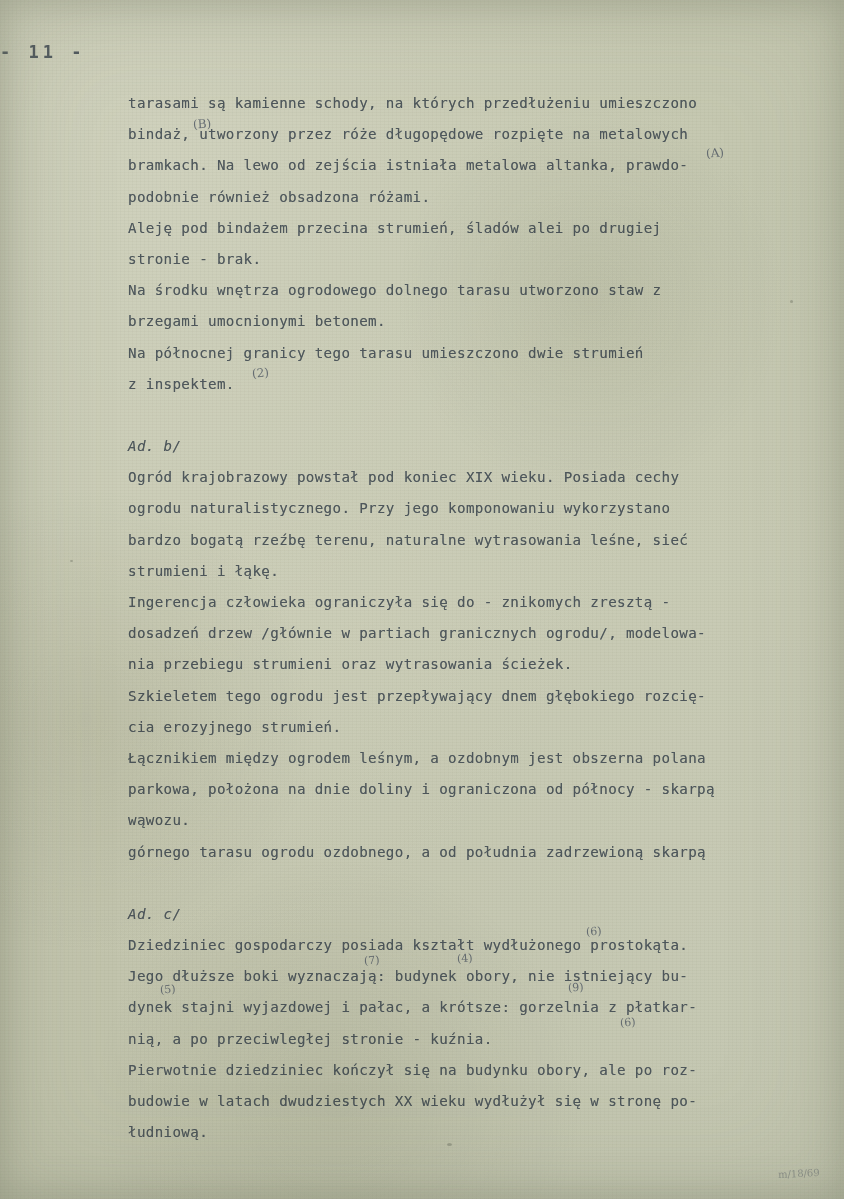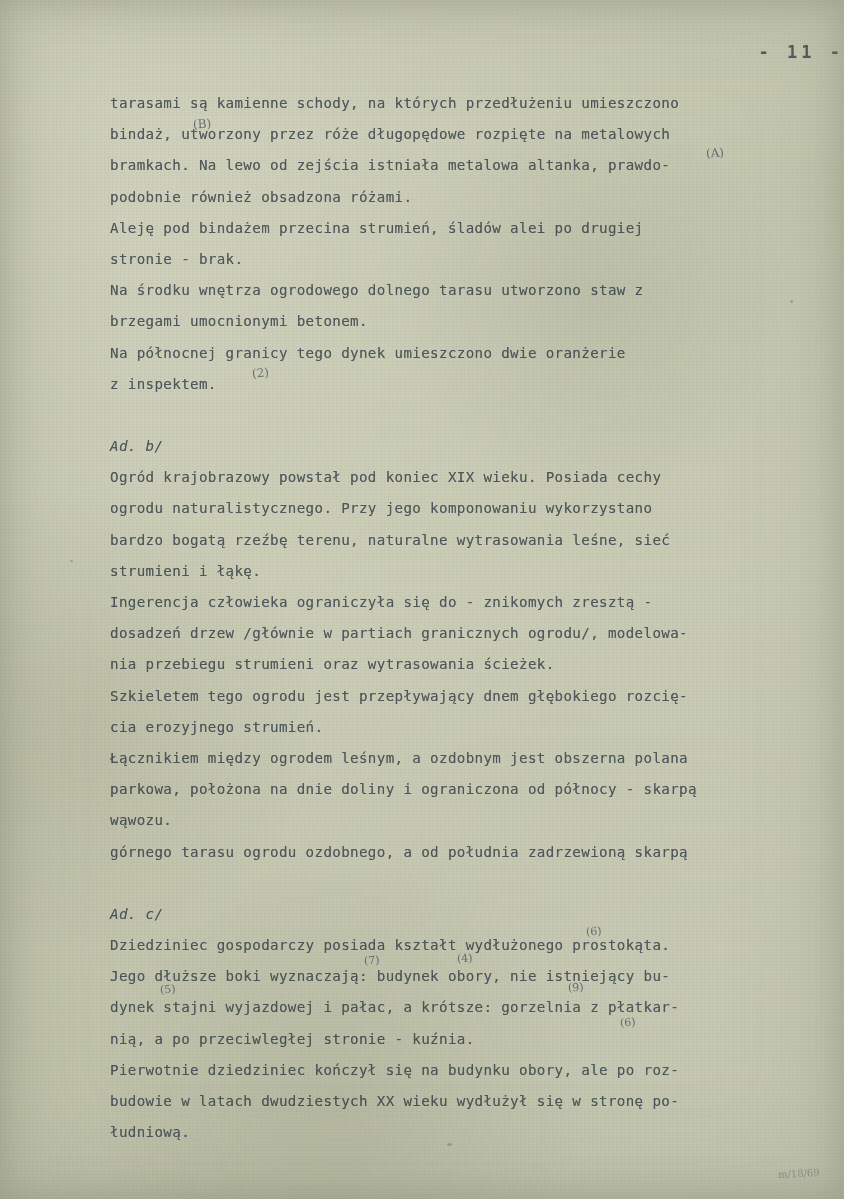--- a/index.html
+++ b/index.html
@@ -45,30 +45,30 @@
     position: absolute;
     left: 0; top: 0;
     width: 844px;
     height: 1199px;
   }
   .page-number {
     position: absolute;
     top: 42px;
     left: 0;
     width: 844px;
-    text-align: right;
+    text-align: left;
     font-size: 17px;
     font-weight: bold;
     letter-spacing: 4px;
     color: #3d4750;
     opacity: 0.86;
   }
   .body-text {
     position: absolute;
-    left: 110px;
+    left: 128px;
     top: 88px;
     width: 690px;
     font-size: 14.2px;
     line-height: 31.2px;
     letter-spacing: 0.35px;
     color: #3e4850;
     opacity: 0.88;
     text-shadow: 0 0 0.6px rgba(60,70,80,0.5);
   }
   .para {
@@ -132,21 +132,21 @@
         <span class="line">Aleję pod bindażem przecina strumień, śladów alei po drugiej</span>
         <span class="line">stronie - brak.</span>
       </p>
 
       <p class="para">
         <span class="line">Na środku wnętrza ogrodowego dolnego tarasu utworzono staw z</span>
         <span class="line">brzegami umocnionymi betonem.</span>
       </p>
 
       <p class="para">
-        <span class="line">Na północnej granicy tego dynek umieszczono dwie oranżerie</span>
+        <span class="line">Na północnej granicy tego tarasu umieszczono dwie strumień</span>
         <span class="line">z inspektem.</span>
       </p>
 
       <p class="para gap">
         <span class="line">Ad. b/</span>
       </p>
 
       <p class="para">
         <span class="line">Ogród krajobrazowy powstał pod koniec XIX wieku. Posiada cechy</span>
         <span class="line">ogrodu naturalistycznego. Przy jego komponowaniu wykorzystano</span>

